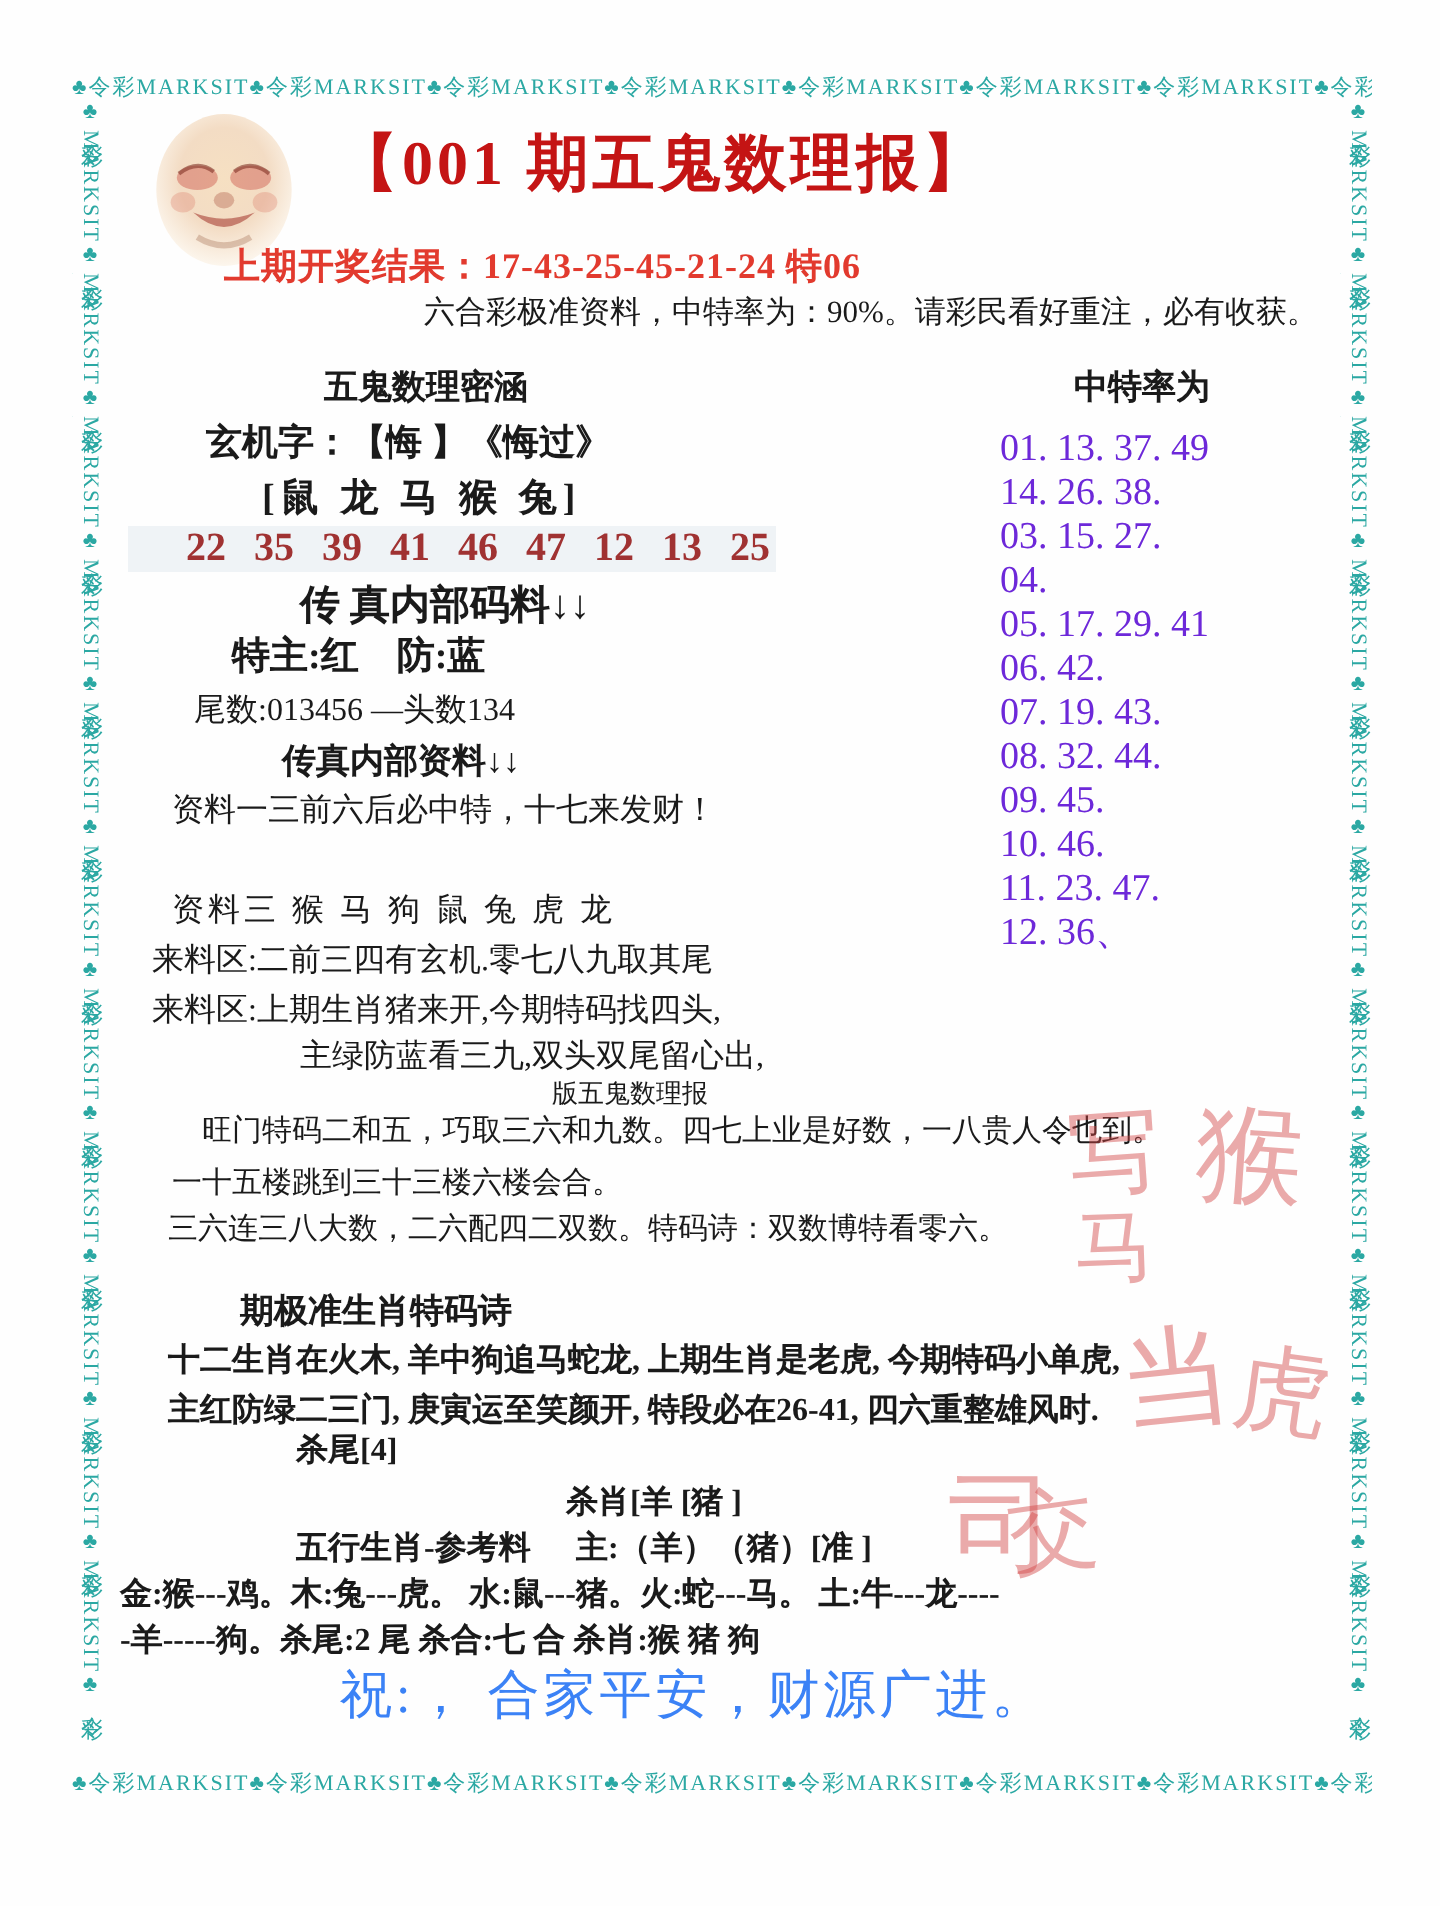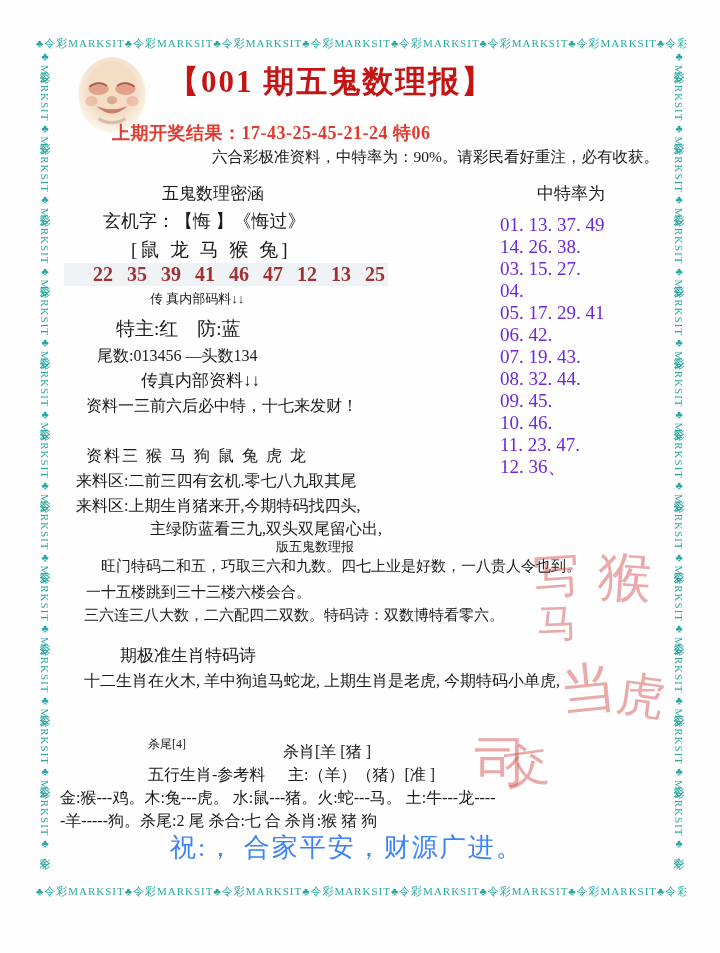--- a/index.html
+++ b/index.html
@@ -8,21 +8,21 @@
   
   .border-h{position:absolute;left:36px;width:650px;height:16px;overflow:hidden;
             color:#2ba8a3;font-size:11px;letter-spacing:1px;white-space:nowrap;
             font-family:"Liberation Serif",serif;}
   .border-v{position:absolute;top:50px;height:834px;width:16px;overflow:hidden;
             color:#2ba8a3;font-size:11px;letter-spacing:1px;
             writing-mode:vertical-rl;font-family:"Liberation Serif",serif;}
   
   .ln{position:absolute;white-space:nowrap;color:#1a1a1a;line-height:1.15;
       font-family:"Liberation Serif","DejaVu Serif",serif;}
-  .b{font-weight:normal;}
+  .b{font-weight:bold;}
   .title{color:#c41414;font-size:31px;font-weight:bold;letter-spacing:2px;}
   .reddraw{color:#e23a2e;font-size:18px;font-weight:bold;letter-spacing:.5px;}
   .notice{white-space:normal;width:606px;text-indent:152px;font-size:15.5px;
           font-weight:normal;line-height:20px;}
   .rednums{color:#a03232;font-size:20px;font-weight:bold;word-spacing:9px;
            background:rgba(202,216,228,.28);padding:0 3px;}
   .rows div{height:22px;font-size:19px;color:#6d28d9;}
   .blessing{color:#3b82f6;font-size:26px;letter-spacing:2px;}
   .stamp{position:absolute;color:#d24545;opacity:.45;font-weight:normal;
          font-family:"Liberation Serif",serif;pointer-events:none;}
@@ -59,21 +59,21 @@
   </svg>
 
   <div class="ln title" style="left:168px;top:64px;">【001 期五鬼数理报】</div>
   <div class="ln reddraw" style="left:112px;top:123px;">上期开奖结果：17-43-25-45-21-24 特06</div>
   <div class="ln notice" style="left:60px;top:147px;">六合彩极准资料，中特率为：90%。请彩民看好重注，必有收获。</div>
 
   <div class="ln b" style="left:162px;top:184px;font-size:17px;">五鬼数理密涵</div>
   <div class="ln b" style="left:103px;top:211px;font-size:18px;">玄机字：【悔 】《悔过》</div>
   <div class="ln b" style="left:131px;top:239px;font-size:19px;letter-spacing:3px;">[鼠 龙 马 猴 兔]</div>
   <div class="ln rednums" style="left:64px;top:263px;padding-left:29px;">22 35 39 41 46 47 12 13 25</div>
-  <div class="ln b" style="left:150px;top:292px;font-size:13px;text-align:right;">传 真内部码料↓↓</div>
+  <div class="ln b" style="left:150px;top:292px;font-size:20px;text-align:right;">传 真内部码料↓↓</div>
   <div class="ln b" style="left:116px;top:318px;font-size:19px;">特主:红　防:蓝</div>
   <div class="ln" style="left:97px;top:347px;font-size:16px;">尾数:013456 —头数134</div>
   <div class="ln b" style="left:141px;top:371px;font-size:17px;">传真内部资料↓↓</div>
   <div class="ln" style="left:86px;top:397px;font-size:16px;">资料一三前六后必中特，十七来发财！</div>
   <div class="ln" style="left:86px;top:447px;font-size:16px;letter-spacing:2px;">资料三 猴 马 狗 鼠 兔 虎 龙</div>
   <div class="ln" style="left:76px;top:472px;font-size:16px;">来料区:二前三四有玄机.零七八九取其尾</div>
   <div class="ln" style="left:76px;top:497px;font-size:16px;">来料区:上期生肖猪来开,今期特码找四头,</div>
   <div class="ln" style="left:150px;top:520px;font-size:16px;">主绿防蓝看三九,双头双尾留心出,</div>
 
   <div class="ln b" style="left:537px;top:184px;font-size:17px;">中特率为</div>
@@ -92,22 +92,23 @@
     <div>12. 36、</div>
   </div>
 
   <div class="ln" style="left:276px;top:540px;font-size:13px;">版五鬼数理报</div>
   <div class="ln" style="left:101px;top:558px;font-size:15px;">旺门特码二和五，巧取三六和九数。四七上业是好数，一八贵人令也到。</div>
   <div class="ln" style="left:86px;top:584px;font-size:15px;">一十五楼跳到三十三楼六楼会合。</div>
   <div class="ln" style="left:84px;top:607px;font-size:15px;">三六连三八大数，二六配四二双数。特码诗：双数博特看零六。</div>
 
   <div class="ln b" style="left:120px;top:646px;font-size:17px;">期极准生肖特码诗</div>
   <div class="ln b" style="left:84px;top:672px;font-size:16px;">十二生肖在火木, 羊中狗追马蛇龙, 上期生肖是老虎, 今期特码小单虎,</div>
+  <div class="ln b" style="left:84px;top:697px;font-size:16px;">主红防绿二三门, 庚寅运至笑颜开, 特段必在26-41, 四六重整雄风时.</div>
 
-  <div class="ln b" style="left:148px;top:738px;font-size:12px;">杀尾[4]</div>
+  <div class="ln b" style="left:148px;top:717px;font-size:16px;">杀尾[4]</div>
   <div class="ln b" style="left:283px;top:743px;font-size:16px;">杀肖[羊 [猪 ]</div>
   <div class="ln b" style="left:148px;top:766px;font-size:16px;">五行生肖-参考料</div>
   <div class="ln b" style="left:288px;top:766px;font-size:16px;">主:（羊）（猪）[准 ]</div>
   <div class="ln b" style="left:60px;top:789px;font-size:16px;">金:猴---鸡。木:兔---虎。 水:鼠---猪。火:蛇---马。 土:牛---龙----</div>
   <div class="ln b" style="left:60px;top:812px;font-size:16px;">-羊-----狗。杀尾:2 尾 杀合:七 合 杀肖:猴 猪 狗</div>
 
   <div class="ln blessing" style="left:170px;top:833px;">祝:，  合家平安，财源广进。</div>
 
   <div class="stamp" style="left:534px;top:546px;font-size:46px;transform:rotate(-4deg);">写</div>
   <div class="stamp" style="left:598px;top:542px;font-size:54px;transform:rotate(4deg);">猴</div>

